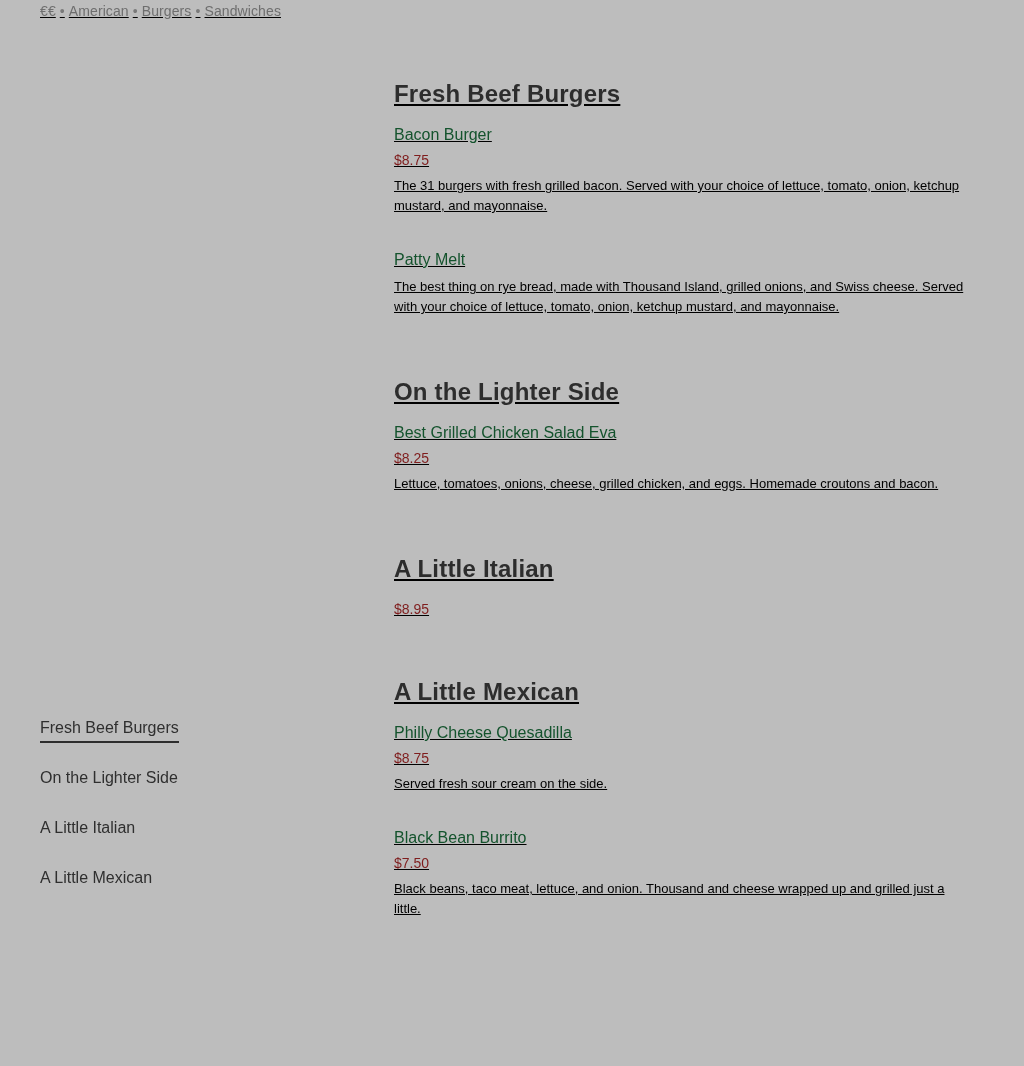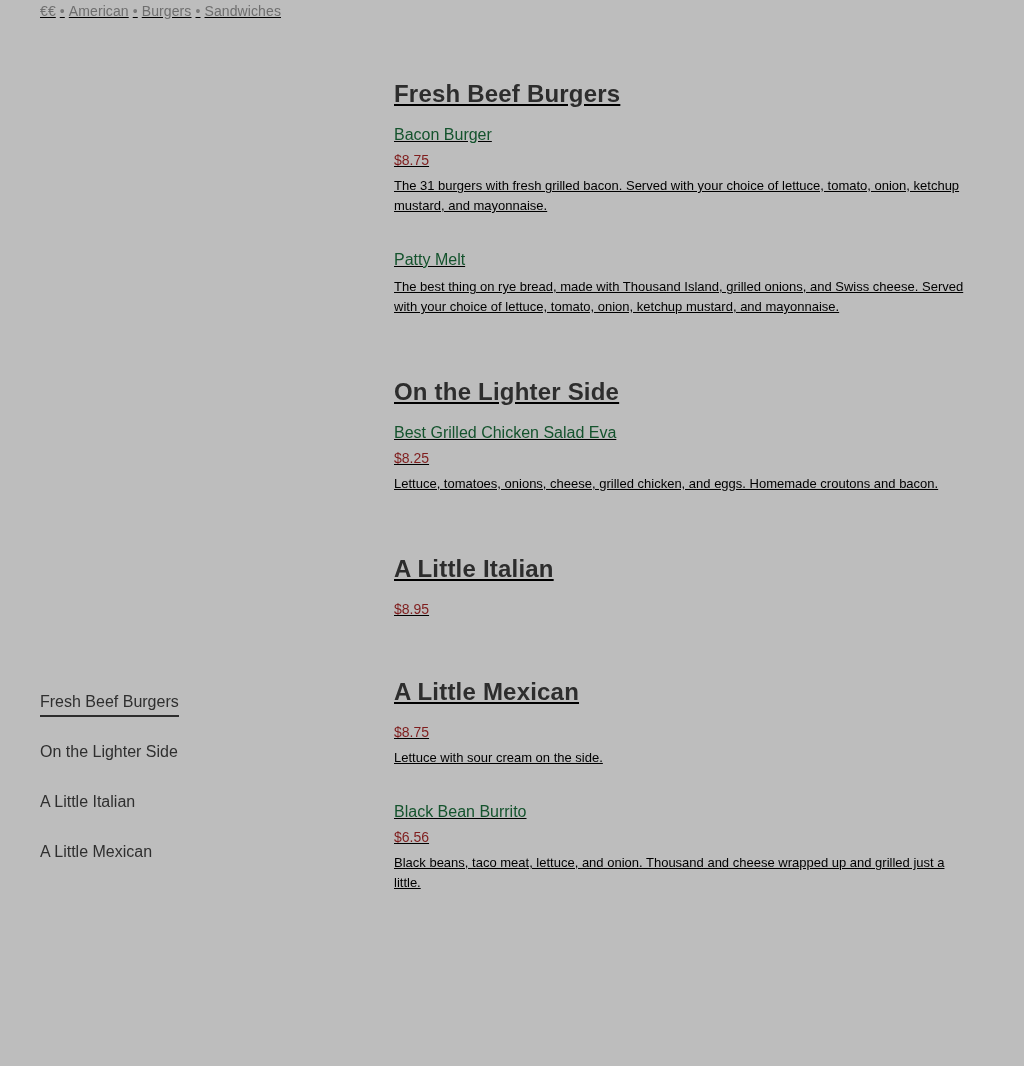--- a/index.html
+++ b/index.html
@@ -138,26 +138,27 @@
             <div class="menu-item">
     <div class="item-price">$8.95</div>
 
   </div>
           </div>
   </section>
         <section class="menu-section">
     <h2 class="section-title">A Little Mexican</h2>
     <div class="section-items">
             <div class="menu-item">
+    <div class="item-name">Philly Cheese Quesadilla</div>
     <div class="item-price">$8.75</div>
-    <div class="item-desc">Lettuce with sour cream on the side.</div>
+    <div class="item-desc">Served fresh sour cream on the side.</div>
   </div>
             <div class="menu-item">
     <div class="item-name">Black Bean Burrito</div>
-    <div class="item-price">$6.56</div>
+    <div class="item-price">$7.50</div>
     <div class="item-desc">Black beans, taco meat, lettuce, and onion. Thousand and cheese wrapped up and grilled just a little.</div>
   </div>
           </div>
   </section>
       </main>
 
   </div>
 </div>
 
 </body></html>

